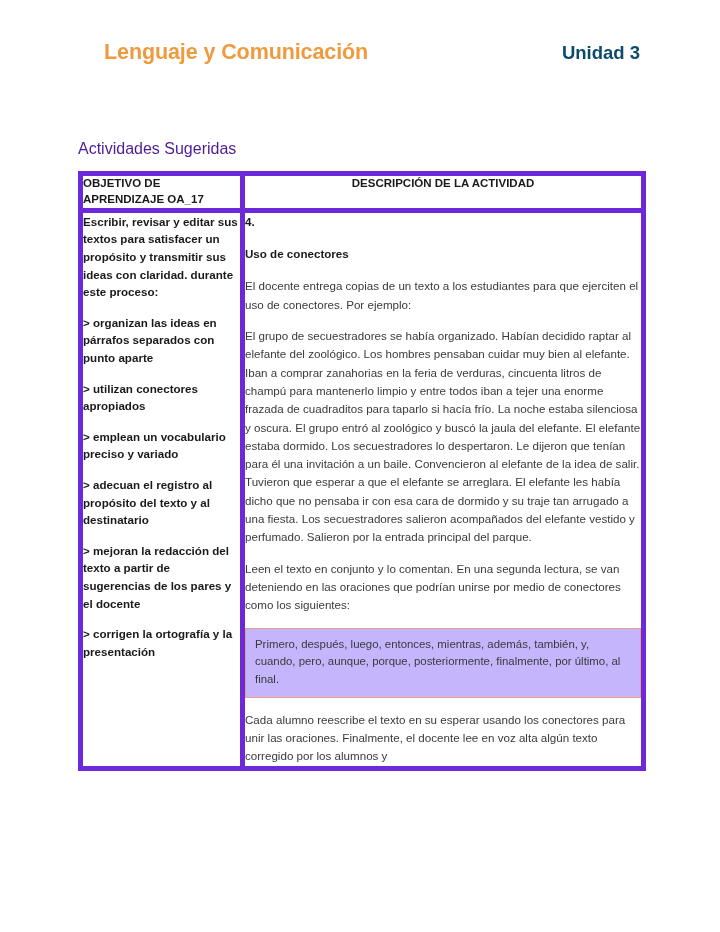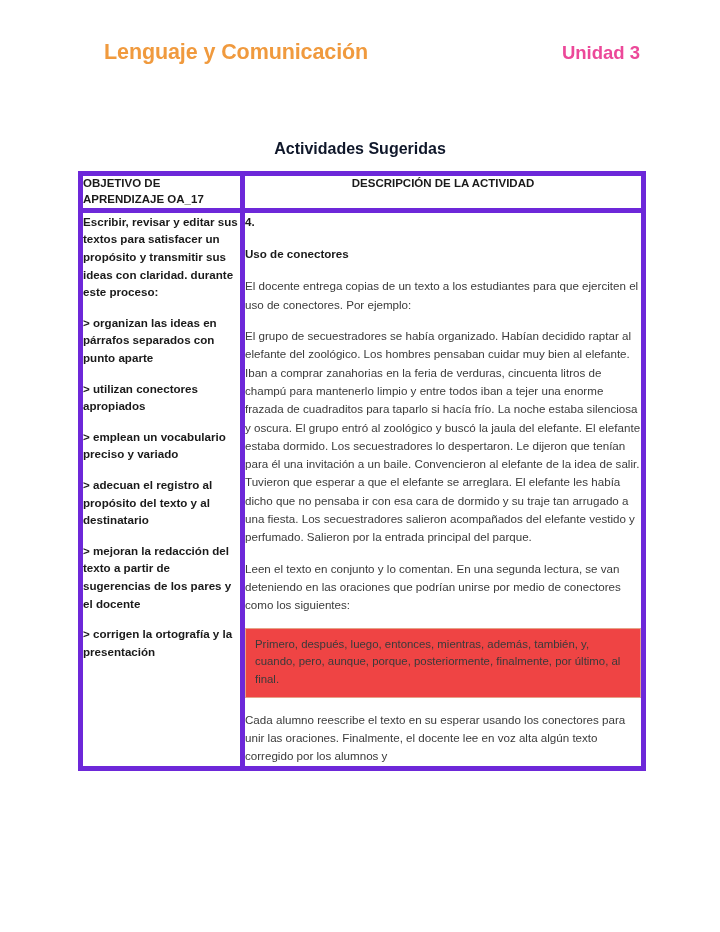--- a/index.html
+++ b/index.html
@@ -43,21 +43,21 @@
     font-size: 21.5px;
     font-weight: bold;
     color: #f09a3e;
     letter-spacing: -0.1px;
     line-height: 1.15;
     white-space: nowrap;
   }
   .unit-label {
     font-size: 18.5px;
     font-weight: bold;
-    color: #ec4899;
+    color: #0c4a6e;
     line-height: 1.15;
     white-space: nowrap;
   }
   .grade-title {
     font-size: 18.5px;
     font-weight: bold;
     color: #1a1a1a;
     line-height: 1.15;
     white-space: nowrap;
   }
@@ -69,24 +69,24 @@
     text-align: right;
     white-space: nowrap;
   }
 
   
   .section-title {
     position: absolute;
     left: 78px;
     top: 140px;
     width: 564px;
-    text-align: center;
+    text-align: left;
     font-size: 16px;
-    font-weight: bold;
-    color: #0f172a;
+    font-weight: normal;
+    color: #4c1d95;
   }
 
   
   .activities-table {
     position: absolute;
     left: 78px;
     top: 171px;
     width: 563px;
     border-collapse: collapse;
     table-layout: fixed;
@@ -145,21 +145,21 @@
   .activity-subtitle {
     font-weight: bold;
     color: #1a1a1a;
     margin-bottom: 14px !important;
   }
   .story-text {
     text-align: left;
   }
   .connectors-box {
     border: 1px solid #e5a288;
-    background: #ef4444;
+    background: #c4b5fd;
     padding: 7px 9px 8px 9px;
     margin: 0 0 13px 0;
     font-size: 11.4px;
     color: #3a3a3a;
     line-height: 1.55;
   }
   .closing-text {
     margin-bottom: 0 !important;
   }
 </style>

